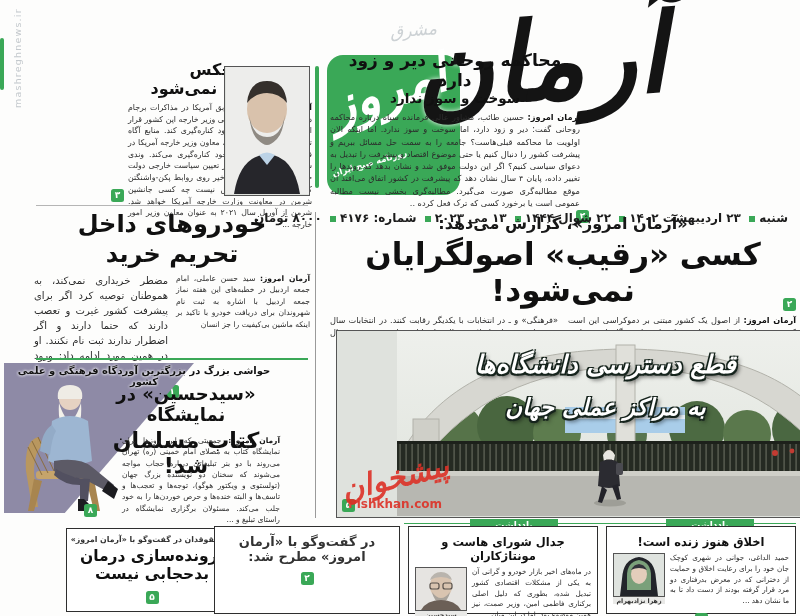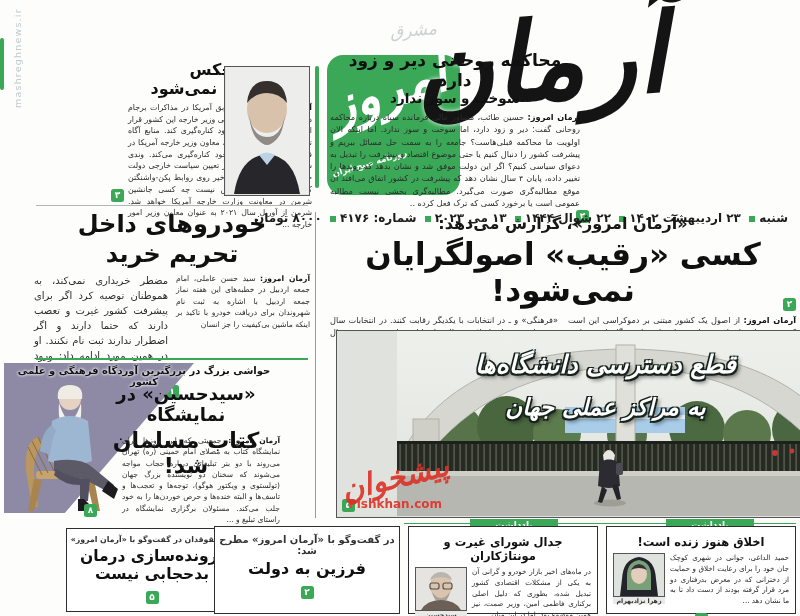--- a/index.html
+++ b/index.html
@@ -235,29 +235,28 @@
   <div class="abs greenline" style="right:4px;top:523px;width:392px;height:1px;left:404px;"></div>
 
   <div class="abs box" style="right:562px;top:528px;width:172px;height:84px;padding-top:6px;">
     <div class="kicker" style="font-size:7.8px;color:#333;">یک حقوقدان در گفت‌وگو با «آرمان امروز»</div>
     <div class="h" style="font-size:15.5px;margin-top:3px;">پرونده‌سازی درمان</div>
     <div class="h" style="font-size:15.5px;">بدحجابی نیست</div>
     <div style="text-align:center;margin-top:2px;"><span class="badge">۵</span></div>
   </div>
 
   <div class="abs box" style="right:400px;top:526px;width:186px;height:88px;padding-top:7px;left:214px;">
-    <div class="kicker" style="font-size:10px;color:#333;">در گفت‌وگو با «آرمان امروز» مطرح شد:</div>
-    <div class="h" style="font-size:16px;margin-top:3px;">فرزین به دولت</div>
+    <div class="kicker" style="font-size:13px;color:#333;">در گفت‌وگو با «آرمان امروز» مطرح شد:</div>
     <div style="text-align:center;margin-top:2px;"><span class="badge">۲</span></div>
   </div>
 
   <div class="abs" style="left:408px;top:519px;width:190px;height:95px;">
     <div class="tab" style="right:40px;top:0;width:88px;">یادداشت</div>
     <div class="box abs" style="left:0;right:0;top:7px;bottom:0;border-width:1px;padding:8px 6px 2px 6px;">
-      <div class="h" style="font-size:11.5px;">جدال شورای غیرت و مونتاژکاران</div>
+      <div class="h" style="font-size:11.5px;">جدال شورای هاست و مونتاژکاران</div>
       <div style="display:flex;gap:5px;margin-top:4px;">
         <div class="bodytxt" style="flex:1;font-size:7.2px;">در ماه‌های اخیر بازار خودرو و گرانی آن به یکی از مشکلات اقتصادی کشور تبدیل شده، بطوری که دلیل اصلی برکناری فاطمی امین، وزیر صمت، نیز همین موضوع بود. اما در این میان ...</div>
         <div style="width:52px;">
           <div class="photoframe" style="width:52px;height:44px;border-width:1px;">
             <svg width="50" height="42" viewBox="0 0 50 42">
               <rect width="50" height="42" fill="#e6e4e1"></rect>
               <ellipse cx="25" cy="18" rx="11" ry="13" fill="#d9c4b0"></ellipse>
               <path d="M14,12 q3,-8 11,-8 q8,0 11,8 q-5,-3 -11,-3 q-6,0 -11,3Z" fill="#b9b4ad"></path>
               <path d="M16,24 q9,12 18,0 q-2,10 -9,11 q-7,-1 -9,-11Z" fill="#a8a29a"></path>
               <rect x="14" y="15" width="9" height="6" rx="2" fill="none" stroke="#57504a" stroke-width="1.2"></rect>

